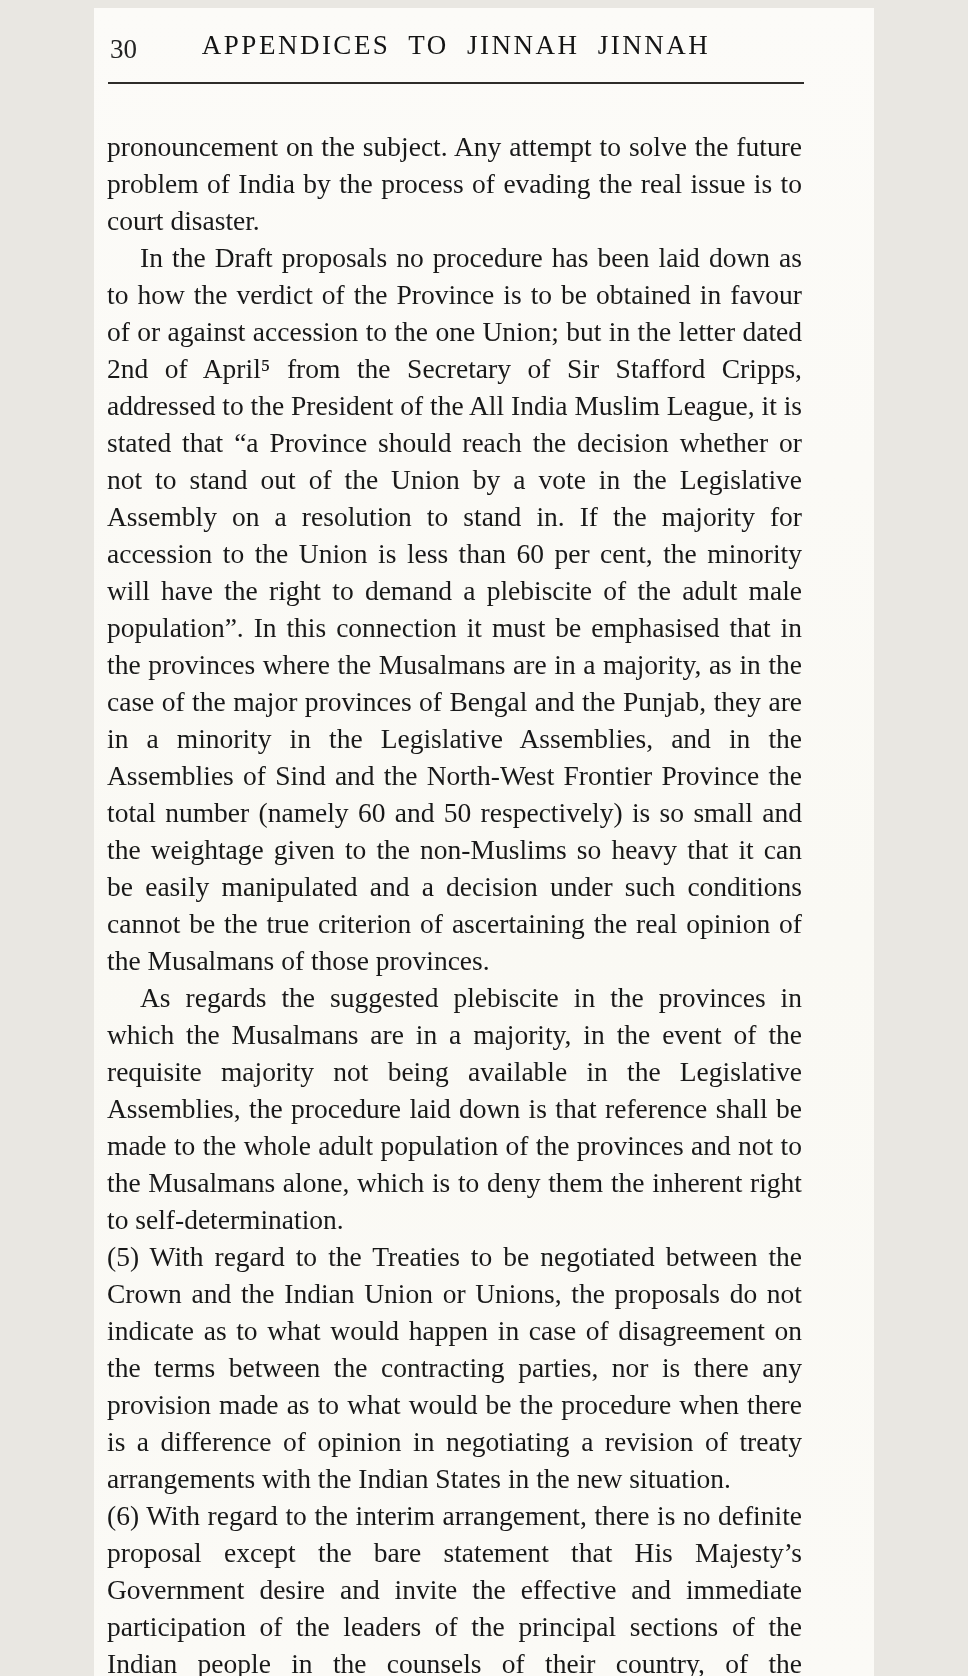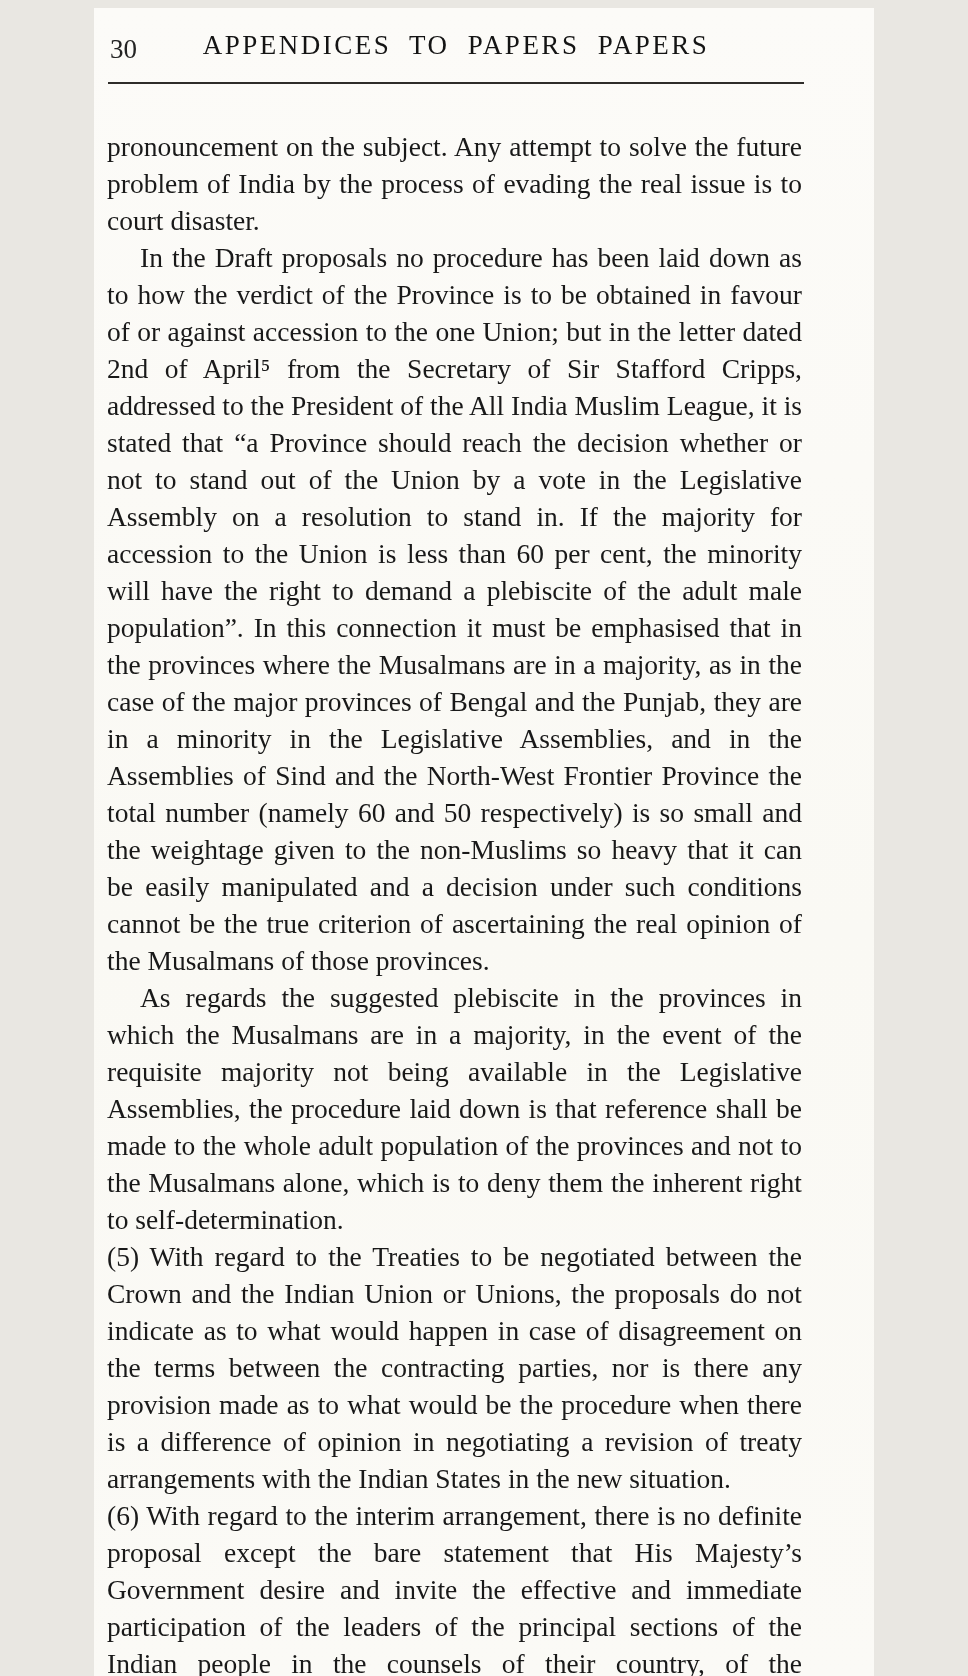--- a/index.html
+++ b/index.html
@@ -62,21 +62,21 @@
     text-indent: 33px;
   }
 </style>
 </head>
 <body>
 
 <div class="page">
 
   <header class="page-header">
     <span class="page-number">30</span>
-    <span class="running-head">APPENDICES TO PAPERS PAPERS</span>
+    <span class="running-head">APPENDICES TO JINNAH JINNAH</span>
   </header>
 
   <hr class="header-rule">
 
   <main class="body-text">
     <p class="para">pronouncement on the subject. Any attempt to solve the future problem of India by the process of evading the real issue is to court disaster.</p>
     <p class="para para-indent">In the Draft proposals no procedure has been laid down as to how the verdict of the Province is to be obtained in favour of or against accession to the one Union; but in the letter dated 2nd of April⁵ from the Secretary of Sir Stafford Cripps, addressed to the President of the All India Muslim League, it is stated that “a Province should reach the decision whether or not to stand out of the Union by a vote in the Legislative Assembly on a resolution to stand in. If the majority for accession to the Union is less than 60 per cent, the minority will have the right to demand a plebiscite of the adult male population”. In this connection it must be emphasised that in the provinces where the Musalmans are in a majority, as in the case of the major provinces of Bengal and the Punjab, they are in a minority in the Legislative Assemblies, and in the Assemblies of Sind and the North-West Frontier Province the total number (namely 60 and 50 respectively) is so small and the weightage given to the non-Muslims so heavy that it can be easily manipulated and a decision under such conditions cannot be the true criterion of ascertaining the real opinion of the Musalmans of those provinces.</p>
     <p class="para para-indent">As regards the suggested plebiscite in the provinces in which the Musalmans are in a majority, in the event of the requisite majority not being available in the Legislative Assemblies, the procedure laid down is that reference shall be made to the whole adult population of the provinces and not to the Musalmans alone, which is to deny them the inherent right to self-determination.</p>
     <p class="para">(5)  With regard to the Treaties to be negotiated between the Crown and the Indian Union or Unions, the proposals do not indicate as to what would happen in case of disagreement on the terms between the contracting parties, nor is there any provision made as to what would be the procedure when there is a difference of opinion in negotiating a revision of treaty arrangements with the Indian States in the new situation.</p>
     <p class="para">(6)  With regard to the interim arrangement, there is no definite proposal except the bare statement that His Majesty’s Government desire and invite the effective and immediate participation of the leaders of the principal sections of the Indian people in the counsels of their country, of the Commonwealth and of the United Nations. The Committee are, therefore, unable to express their opinion until a complete picture is available. Another reason why the Committee are unable to express their opinion on the interim arrangements for participation in the</p>

